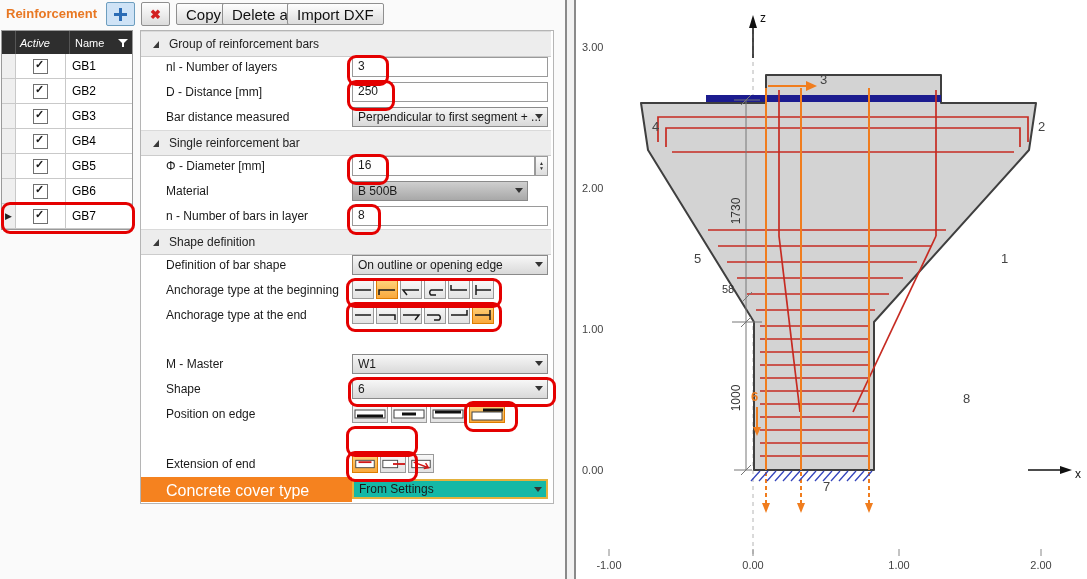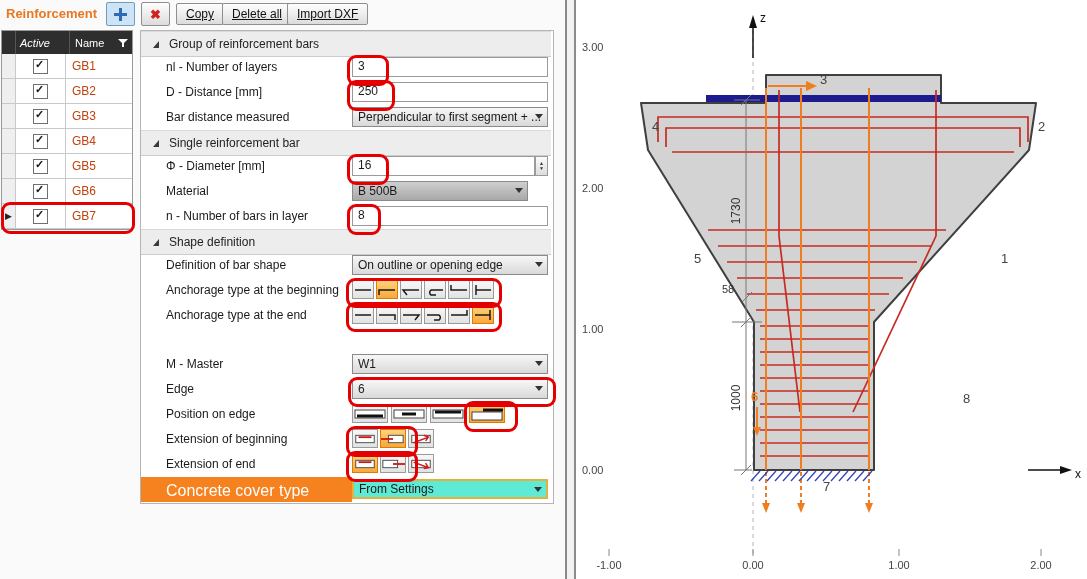--- a/index.html
+++ b/index.html
@@ -2,55 +2,55 @@
 <html><head>
 <meta charset="utf-8">
 <style>
   html,body{margin:0;padding:0;background:#fff;font-family:"Liberation Sans",sans-serif;}
   #root{position:relative;width:1087px;height:579px;background:#ffffff;overflow:hidden;}
 
   
   .left-panel{position:absolute;left:0;top:0;width:565px;height:579px;background:#fafafa;}
   .panel-title{position:absolute;left:6px;top:6px;color:#e87722;font-weight:bold;font-size:13px;}
   .tool-btn{position:absolute;top:3px;height:20px;background:linear-gradient(#fefefe,#dcdcdc);
-            border:1px solid #8f8f8f;border-radius:2px;font-size:12px;color:#111;
-            display:flex;align-items:center;justify-content:center;padding:0 9px;cursor:default;text-decoration:underline;}
+            border:1px solid #8f8f8f;border-radius:2px;font-size:15px;color:#111;
+            display:flex;align-items:center;justify-content:center;padding:0 9px;cursor:default;}
   .icon-tool{position:absolute;top:2px;width:27px;height:22px;border:1px solid #8f8f8f;border-radius:2px;
              background:linear-gradient(#fefefe,#dcdcdc);display:flex;align-items:center;justify-content:center;}
   .icon-tool.add{background:#cfe3f6;border-color:#6d9ebf;}
   .x-glyph{color:#d22020;font-weight:bold;font-size:13px;}
 
   
   .rtable{position:absolute;left:1px;top:30px;width:130px;background:#fff;border:1px solid #9a9a9a;}
   .thead{display:flex;height:23px;background:#2e2e2e;color:#fff;font-size:11px;align-items:center;}
   .thead .c-ind{width:13px;height:100%;border-right:1px solid #555;}
   .thead .c-act{width:49px;padding-left:4px;border-right:1px solid #555;display:flex;align-items:center;height:100%;font-style:italic;}
   .thead .c-nm{flex:1;padding-left:5px;display:flex;align-items:center;justify-content:space-between;height:100%;padding-right:4px;}
   .trow{display:flex;height:24px;border-bottom:1px solid #c9c9c9;background:#fff;font-size:12px;align-items:stretch;}
   .trow .c-ind{width:13px;background:#efefef;border-right:1px solid #c9c9c9;display:flex;align-items:center;justify-content:center;font-size:9px;color:#222;}
   .trow .c-act{width:49px;border-right:1px solid #c9c9c9;display:flex;align-items:center;justify-content:center;}
-  .trow .c-nm{flex:1;display:flex;align-items:center;padding-left:6px;color:#c2410c;}
+  .trow .c-nm{flex:1;display:flex;align-items:center;padding-left:6px;color:#000000;}
   .cb{width:13px;height:13px;border:1px solid #707070;background:#fff;position:relative;}
   .cb.checked::after{content:"✓";position:absolute;left:1px;top:-2px;font-size:11px;font-weight:bold;color:#1a1a1a;}
 
   
   .pgrid{position:absolute;left:140px;top:30px;width:412px;height:472px;background:#fff;border:1px solid #b5b5b5;}
   .psec{position:absolute;left:0;width:410px;height:24px;background:#ededed;border-top:1px solid #dadada;
         border-bottom:1px solid #cccccc;display:flex;align-items:center;font-size:12px;color:#222;}
   .tri{width:0;height:0;border-left:6px solid transparent;border-bottom:7px solid #3a3a3a;margin:0 10px 0 12px;}
   .prow{position:absolute;left:0;width:410px;height:25px;font-size:12px;color:#1a1a1a;}
   .plabel{position:absolute;left:25px;top:5px;white-space:nowrap;}
   .pctrl{position:absolute;left:211px;top:2px;width:196px;height:20px;box-sizing:border-box;}
   .tbox{border:1px solid #9a9a9a;background:#fff;font-size:12px;padding:1px 0 0 5px;box-sizing:border-box;height:20px;}
   .ddown{border:1px solid #8a8a8a;background:linear-gradient(#f7f7f7,#d9d9d9);font-size:12px;
          padding:2px 14px 0 5px;box-sizing:border-box;height:20px;white-space:nowrap;overflow:hidden;position:relative;}
   .ddown .arr{position:absolute;right:4px;top:6px;width:0;height:0;border-left:4px solid transparent;
               border-right:4px solid transparent;border-top:5px solid #333;}
   .ddown.dark{background:linear-gradient(#cfcfcf,#a8a8a8);}
-  .ddown.hl{border:2px solid #e3b13c;padding-top:1px;background:#5eead4;}
+  .ddown.hl{border:2px solid #e3b13c;padding-top:1px;background:#14b8a6;}
   .spin{position:absolute;right:-13px;top:0;width:13px;height:20px;border:1px solid #9a9a9a;box-sizing:border-box;
         background:linear-gradient(#fbfbfb,#ddd);display:flex;flex-direction:column;align-items:center;justify-content:center;font-size:5px;color:#333;line-height:5px;}
   .icon-strip{position:absolute;left:211px;top:2px;display:flex;gap:2px;}
   .ibtn{width:22px;height:19px;border:1px solid #9a9a9a;background:linear-gradient(#f8f8f8,#e2e2e2);
         padding:0;display:flex;align-items:center;justify-content:center;}
   .ibtn.wide{width:36px;}
   .ibtn.med{width:26px;}
   .ibtn.sel{background:linear-gradient(#ffd27a,#f9a83c);border-color:#dd7c00;}
   .ibtn svg{display:block;}
   .orange-row{position:absolute;left:0;top:0;width:211px;height:25px;background:#f5821f;}
@@ -288,21 +288,21 @@
 
 
       <div class="prow" style="top:321px">
         <span class="plabel">M - Master</span>
         <div class="pctrl ddown">
           <span>W1</span>
           <span class="arr"></span>
         </div>
       </div>
       <div class="prow" style="top:346px">
-        <span class="plabel">Edge</span>
+        <span class="plabel">Shape</span>
         <div class="pctrl ddown">
           <span>6</span>
           <span class="arr"></span>
         </div>
       </div>
 
       <div class="prow" style="top:371px">
         <span class="plabel">Position on edge</span>
         <div class="icon-strip" style="gap:3px">
           <button class="ibtn wide">
@@ -325,43 +325,20 @@
             </button>
           <button class="ibtn wide sel">
               <svg width="32" height="14" viewBox="0 0 32 14">
                 <rect x="1" y="5" width="30" height="8" fill="#fff" stroke="#444"></rect>
                 <path d="M12,3 H32" stroke="#111" stroke-width="3"></path>
               </svg>
             </button>
         </div>
       </div>
 
-      <div class="prow" style="top:396px">
-        <span class="plabel">Extension of beginning</span>
-        <div class="icon-strip">
-          <button class="ibtn med">
-              <svg width="26" height="14" viewBox="0 0 26 14">
-                <rect x="3" y="3" width="20" height="8" fill="#fff" stroke="#444"></rect>
-                <path d="M6,5 H20" stroke="#d01818" stroke-width="2"></path>
-              </svg>
-            </button>
-          <button class="ibtn med sel">
-              <svg width="26" height="14" viewBox="0 0 26 14">
-                <rect x="8" y="3" width="16" height="8" fill="#fff" stroke="#444"></rect>
-                <path d="M0,7 H13" stroke="#d01818" stroke-width="2"></path>
-              </svg>
-            </button>
-          <button class="ibtn med">
-              <svg width="26" height="14" viewBox="0 0 26 14">
-                <rect x="3" y="3" width="20" height="8" fill="#fff" stroke="#444"></rect>
-                <path d="M5,11 L21,5 M16,3 L21,5 L18,9" fill="none" stroke="#d01818" stroke-width="1.6"></path>
-              </svg>
-            </button>
-        </div>
-      </div>
 
       <div class="prow" style="top:421px">
         <span class="plabel">Extension of end</span>
         <div class="icon-strip">
           <button class="ibtn med sel">
               <svg width="26" height="14" viewBox="0 0 26 14">
                 <rect x="3" y="3" width="20" height="8" fill="#fff" stroke="#444"></rect>
                 <path d="M6,5 H20" stroke="#d01818" stroke-width="2"></path>
               </svg>
             </button>

